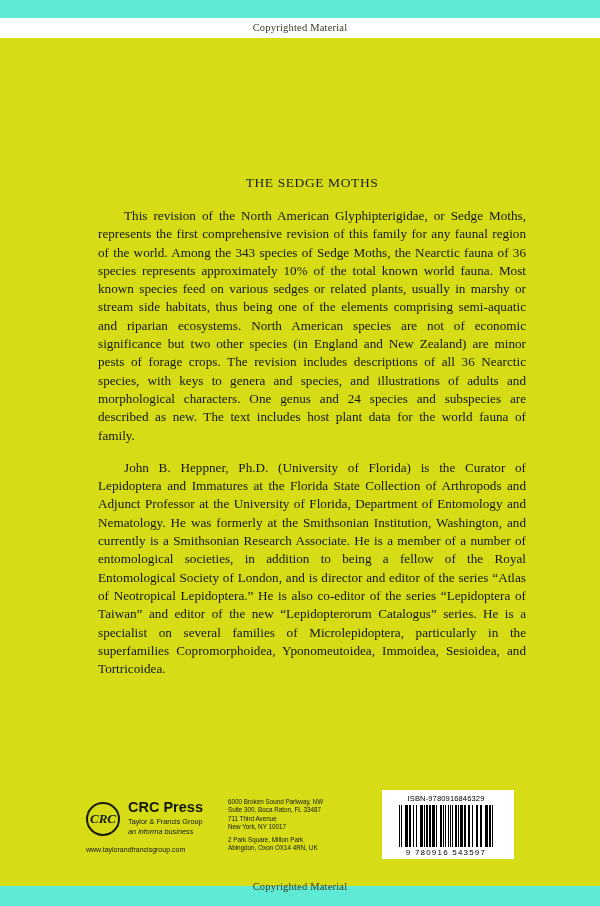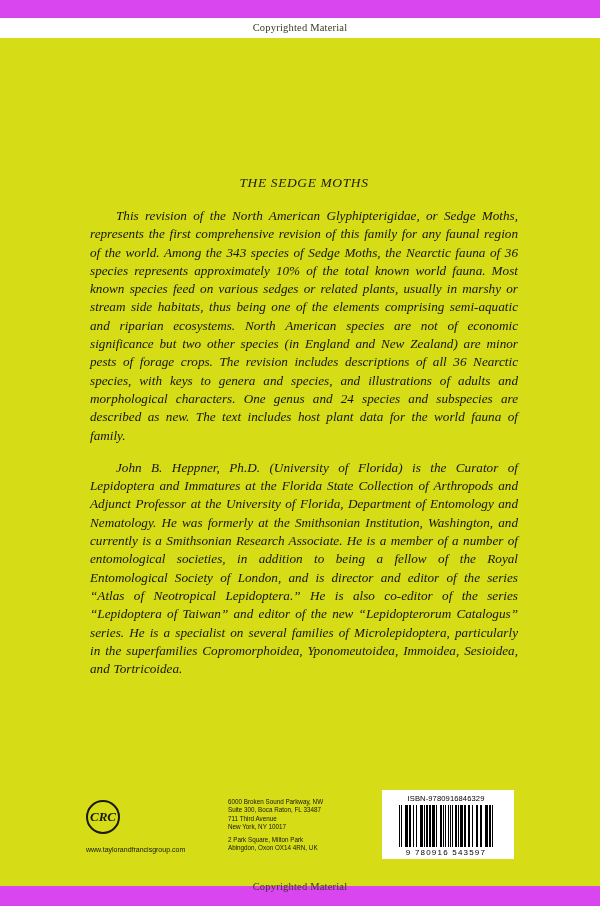--- a/index.html
+++ b/index.html
@@ -9,21 +9,21 @@
   body {
     width: 600px;
     height: 906px;
     background: #ffffff;
     font-family: "Liberation Serif", serif;
   }
   .page {
     position: relative;
     width: 600px;
     height: 906px;
-    background: #d946ef;
+    background: #5eead4;
     overflow: hidden;
   }
   .cover {
     position: absolute;
     left: 0;
     top: 20px;
     width: 600px;
     height: 866px;
     background: #d6dd16;
   }
@@ -43,24 +43,23 @@
     position: absolute;
     left: 0;
     width: 600px;
     height: 20px;
     background: #ffffff;
   }
   .top-bar { top: 0; }
 
   .content {
     position: absolute;
-    left: 90px;
+    left: 98px;
     top: 175px;
     width: 428px;
-    font-style: italic;
   }
   .blurb-title {
     font-family: "Liberation Serif", serif;
     font-size: 13.5px;
     color: #1c1c0e;
     text-align: center;
     letter-spacing: 0.6px;
     margin-bottom: 16px;
   }
   .para {
@@ -213,20 +212,25 @@
     <div class="blurb-title">THE SEDGE MOTHS</div>
     <p class="para">This revision of the North American Glyphipterigidae, or Sedge Moths, represents the first comprehensive revision of this family for any faunal region of the world. Among the 343 species of Sedge Moths, the Nearctic fauna of 36 species represents approximately 10% of the total known world fauna. Most known species feed on various sedges or related plants, usually in marshy or stream side habitats, thus being one of the elements comprising semi-aquatic and riparian ecosystems. North American species are not of economic significance but two other species (in England and New Zealand) are minor pests of forage crops. The revision includes descriptions of all 36 Nearctic species, with keys to genera and species, and illustrations of adults and morphological characters. One genus and 24 species and subspecies are described as new. The text includes host plant data for the world fauna of family.</p>
     <p class="para">John B. Heppner, Ph.D. (University of Florida) is the Curator of Lepidoptera and Immatures at the Florida State Collection of Arthropods and Adjunct Professor at the University of Florida, Department of Entomology and Nematology. He was formerly at the Smithsonian Institution, Washington, and currently is a Smithsonian Research Associate. He is a member of a number of entomological societies, in addition to being a fellow of the Royal Entomological Society of London, and is director and editor of the series “Atlas of Neotropical Lepidoptera.” He is also co-editor of the series “Lepidoptera of Taiwan” and editor of the new “Lepidopterorum Catalogus” series. He is a specialist on several families of Microlepidoptera, particularly in the superfamilies Copromorphoidea, Yponomeutoidea, Immoidea, Sesioidea, and Tortricoidea.</p>
   </div>
 
   <div class="footer">
 
     <div class="crc-logo">
       <div class="crc-row">
         <div class="crc-mark">CRC</div>
+        <div class="crc-text">
+          <div class="crc-name">CRC Press</div>
+          <div class="crc-sub">Taylor &amp; Francis Group</div>
+          <div class="crc-sub2">an informa business</div>
+        </div>
       </div>
       <div class="crc-url">www.taylorandfrancisgroup.com</div>
     </div>
 
     <div class="address">
       <div>6000 Broken Sound Parkway, NW</div>
       <div>Suite 300, Boca Raton, FL 33487</div>
       <div>711 Third Avenue</div>
       <div>New York, NY 10017</div>
       <div class="addr-gap"></div>

